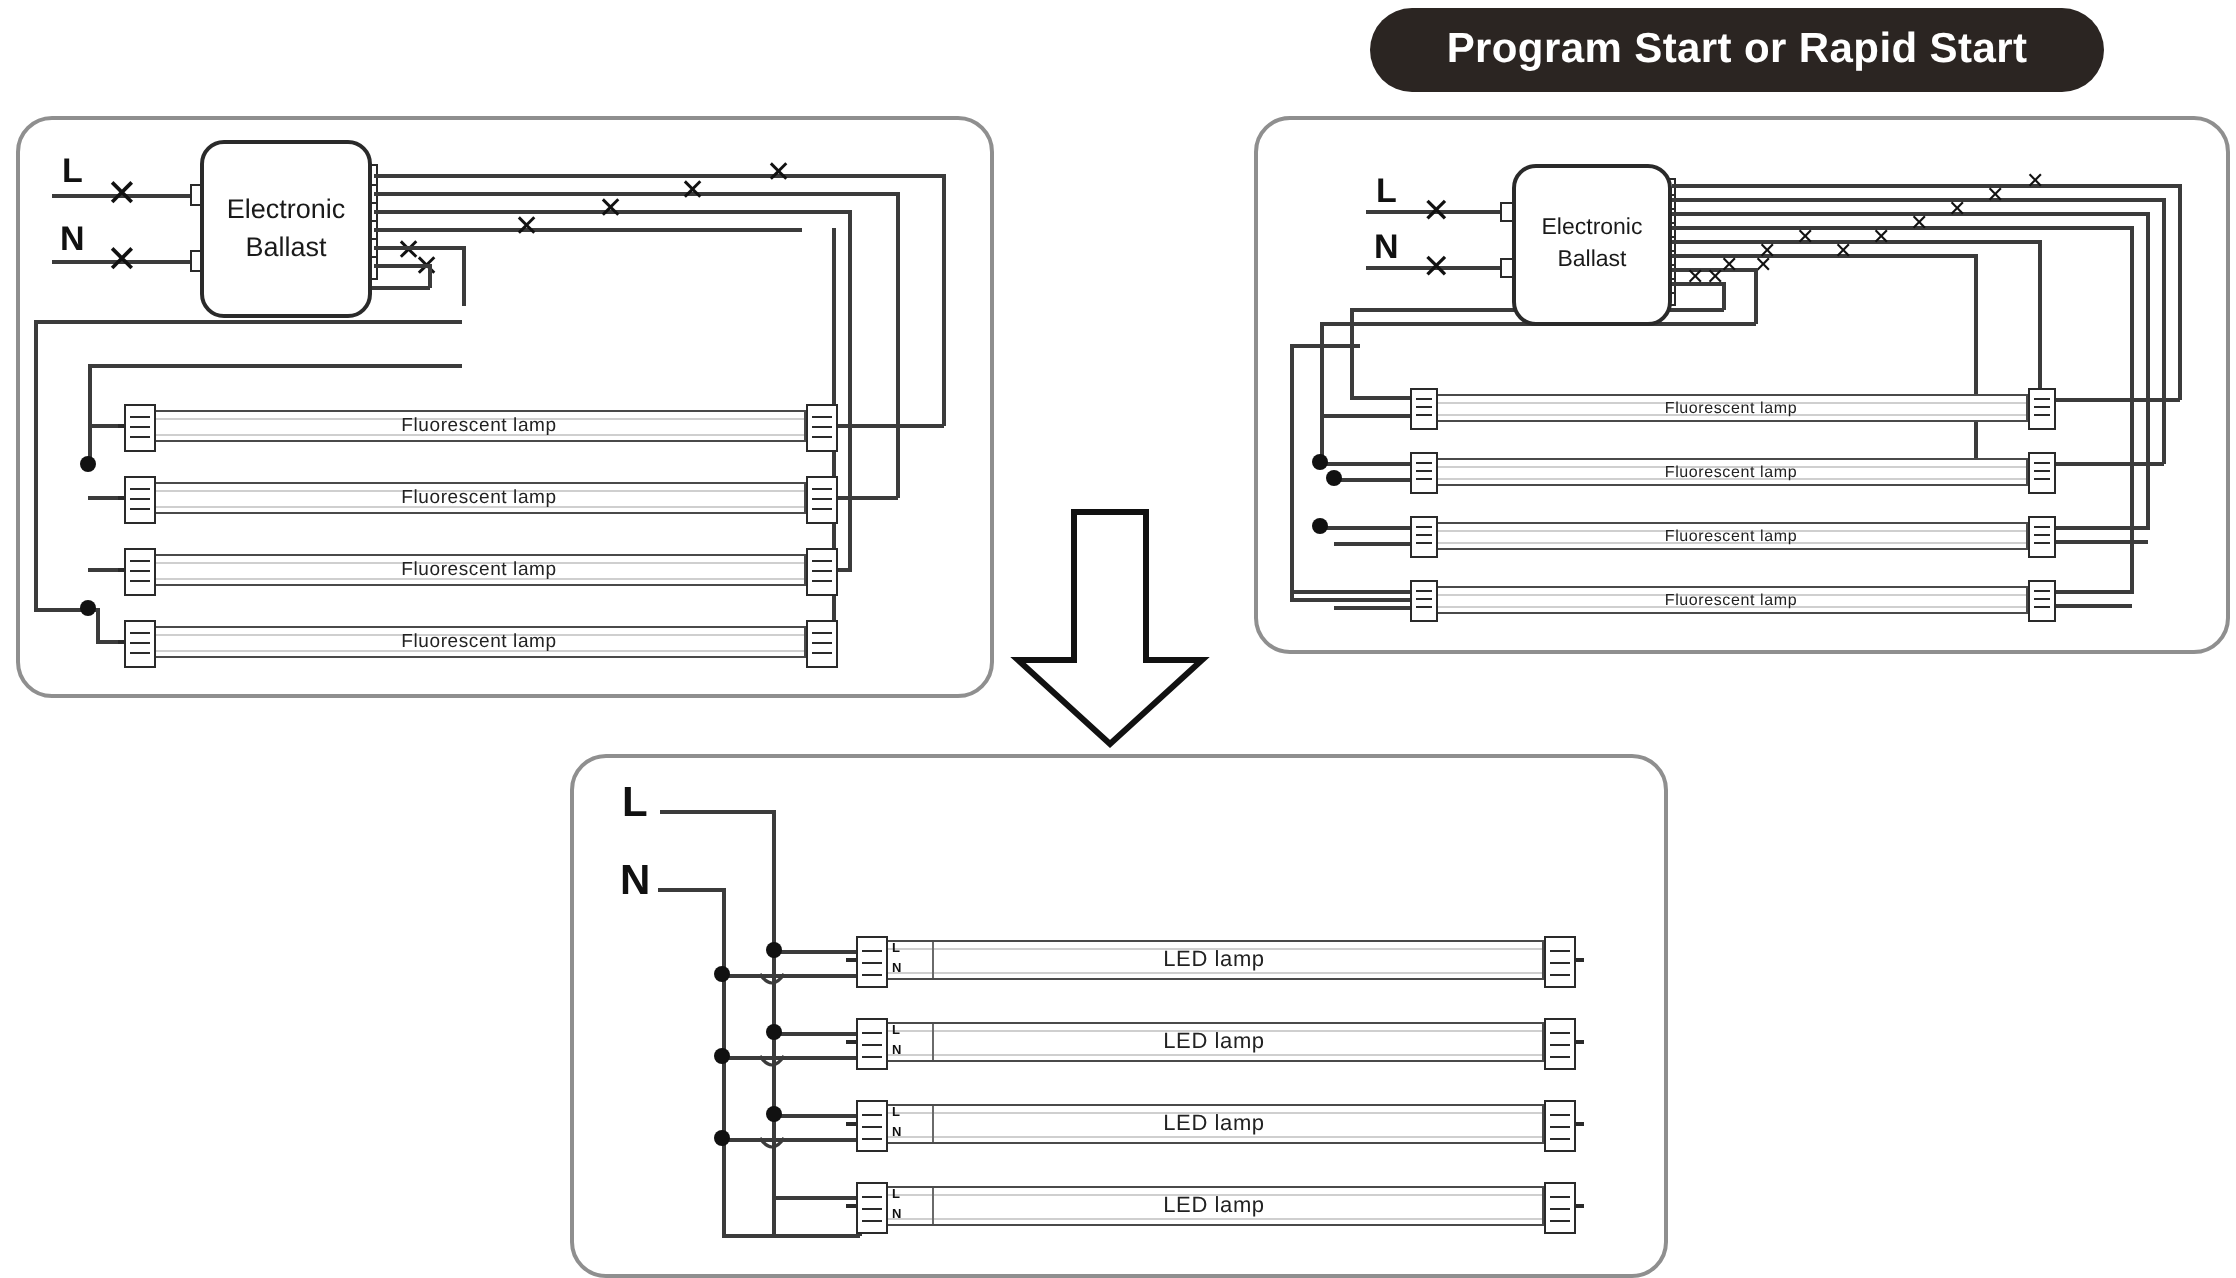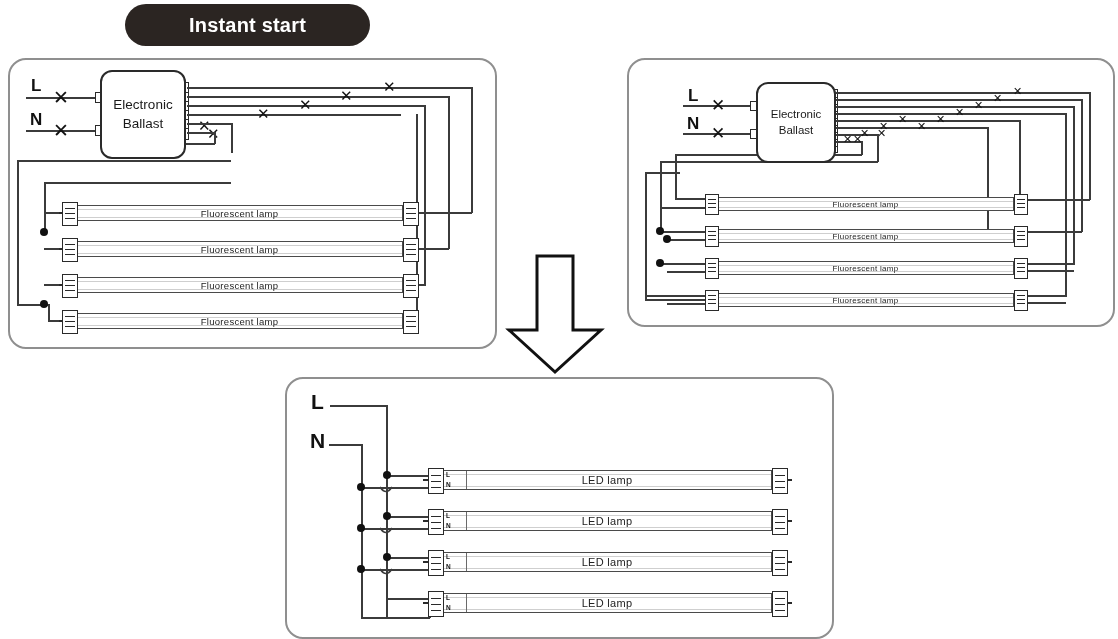--- a/index.html
+++ b/index.html
@@ -54,22 +54,22 @@
   .srcl.big{font-size:21px;}
 
   
   .arrow{position:absolute;left:505px;top:252px;width:100px;height:124px;z-index:5;}
 </style>
 </head>
 <body>
 
 <div class="stage">
 
-  <div class="badge b1">
-    <span>Instant start</span>
+  <div class="badge b2">
+    <span>Program Start or Rapid Start</span>
   </div>
 
   <div class="panel" style="left:8px;top:58px;width:485px;height:287px;"></div>
 
   <div class="srcl" style="left:31px;top:76px;">L</div>
   <div class="srcl" style="left:30px;top:110px;">N</div>
   <div class="wire wh" style="left:26px;top:97px;width:73px;"></div>
   <div class="wire wh" style="left:26px;top:130px;width:73px;"></div>
   <div class="xm" style="left:53px;top:88px;font-size:19px;">✕</div>
   <div class="xm" style="left:53px;top:121px;font-size:19px;">✕</div>

